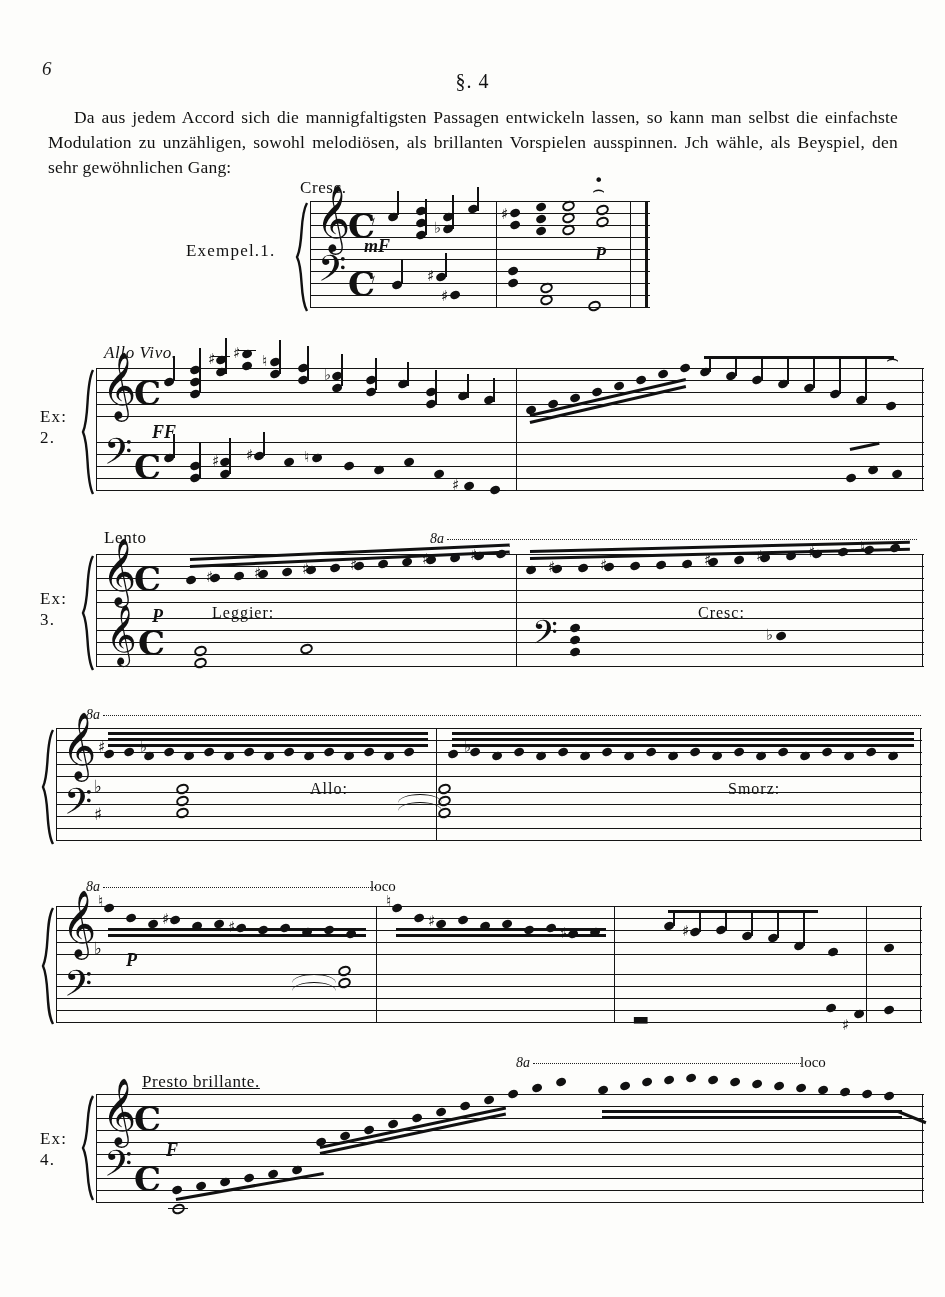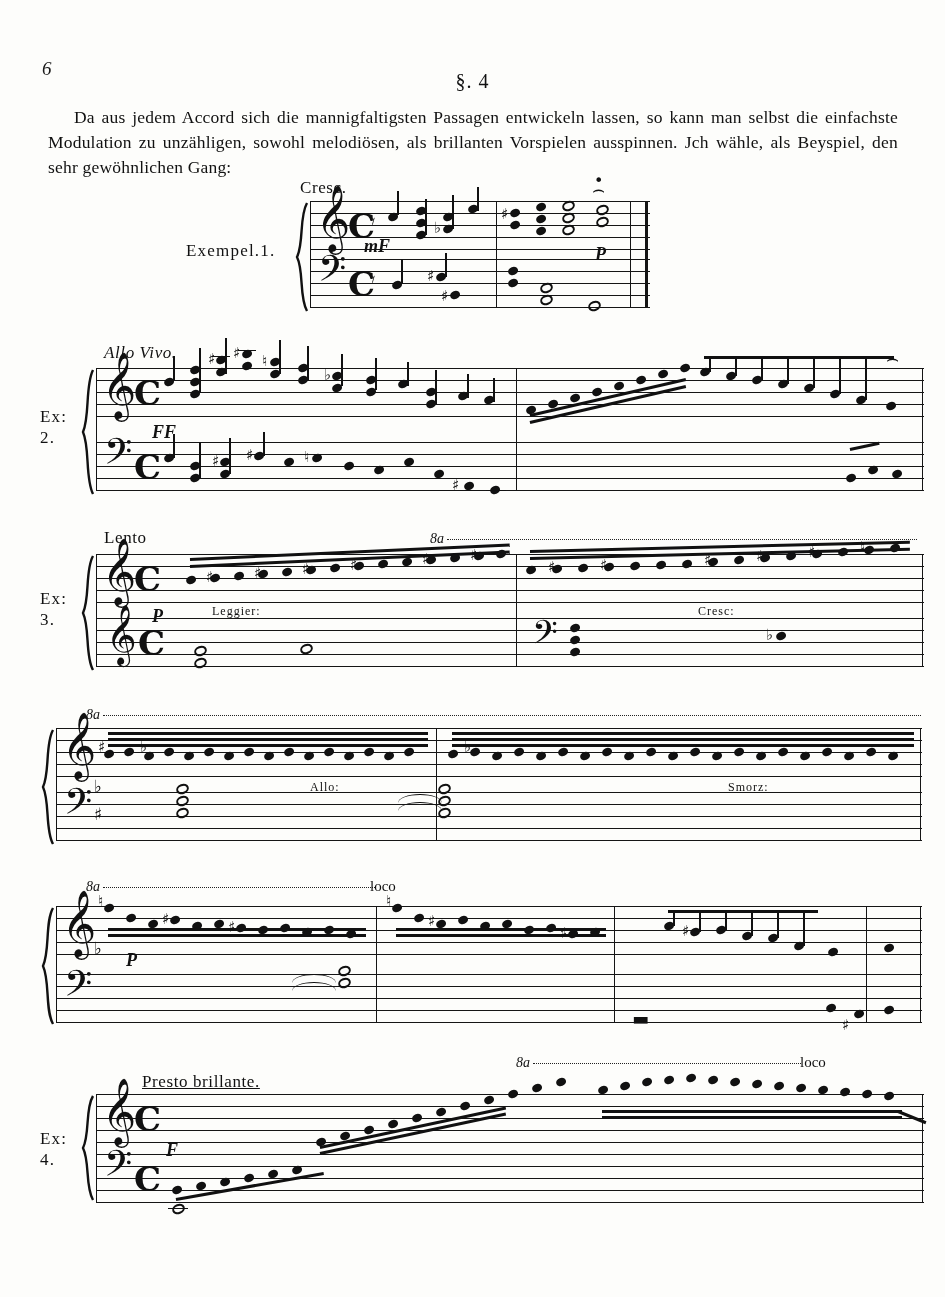--- a/index.html
+++ b/index.html
@@ -62,21 +62,21 @@
   }
   .dyn {
     position: absolute;
     font-style: italic;
     font-weight: bold;
     font-size: 18px;
     font-family: "Liberation Serif", serif;
   }
   .term {
     position: absolute;
-    font-size: 12px;
+    font-size: 16px;
     letter-spacing: 1px;
     font-family: Liberation Serif, serif;
   }
   .side-note {
     position: absolute;
     font-size: 16.5px;
     line-height: 23px;
     letter-spacing: 0.3px;
     text-align: right;
   }

